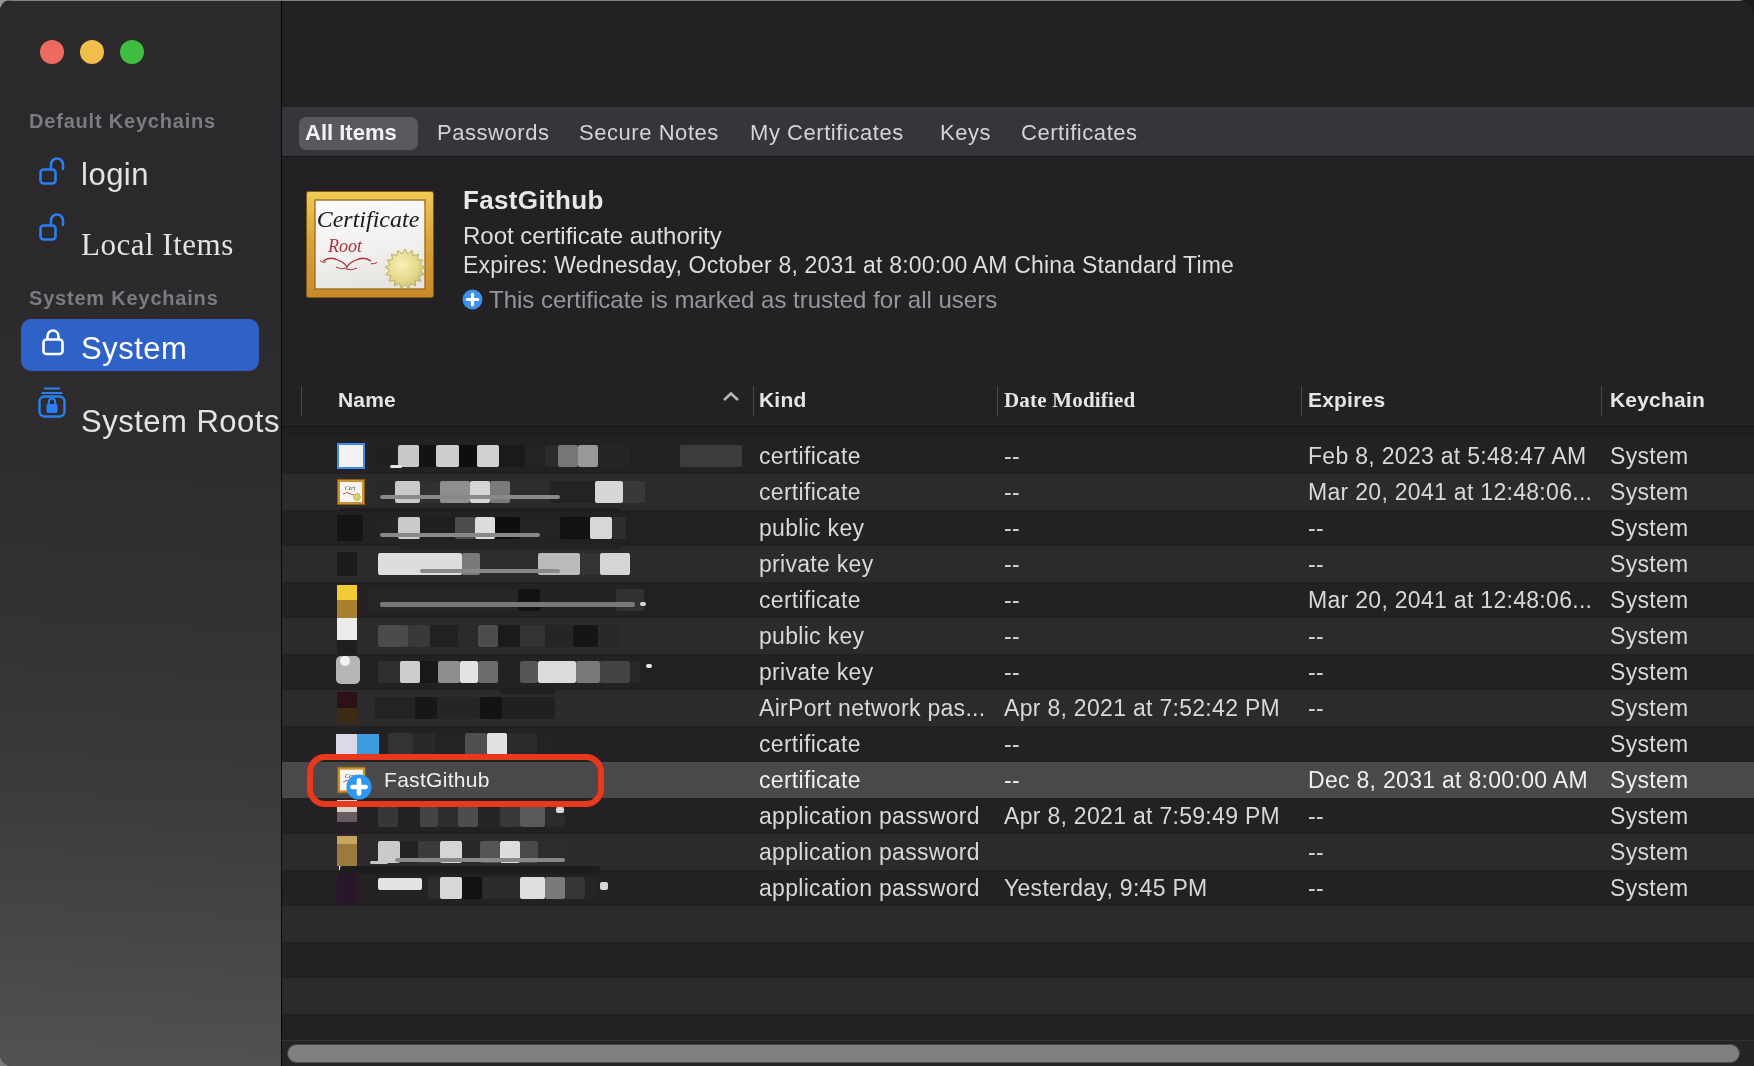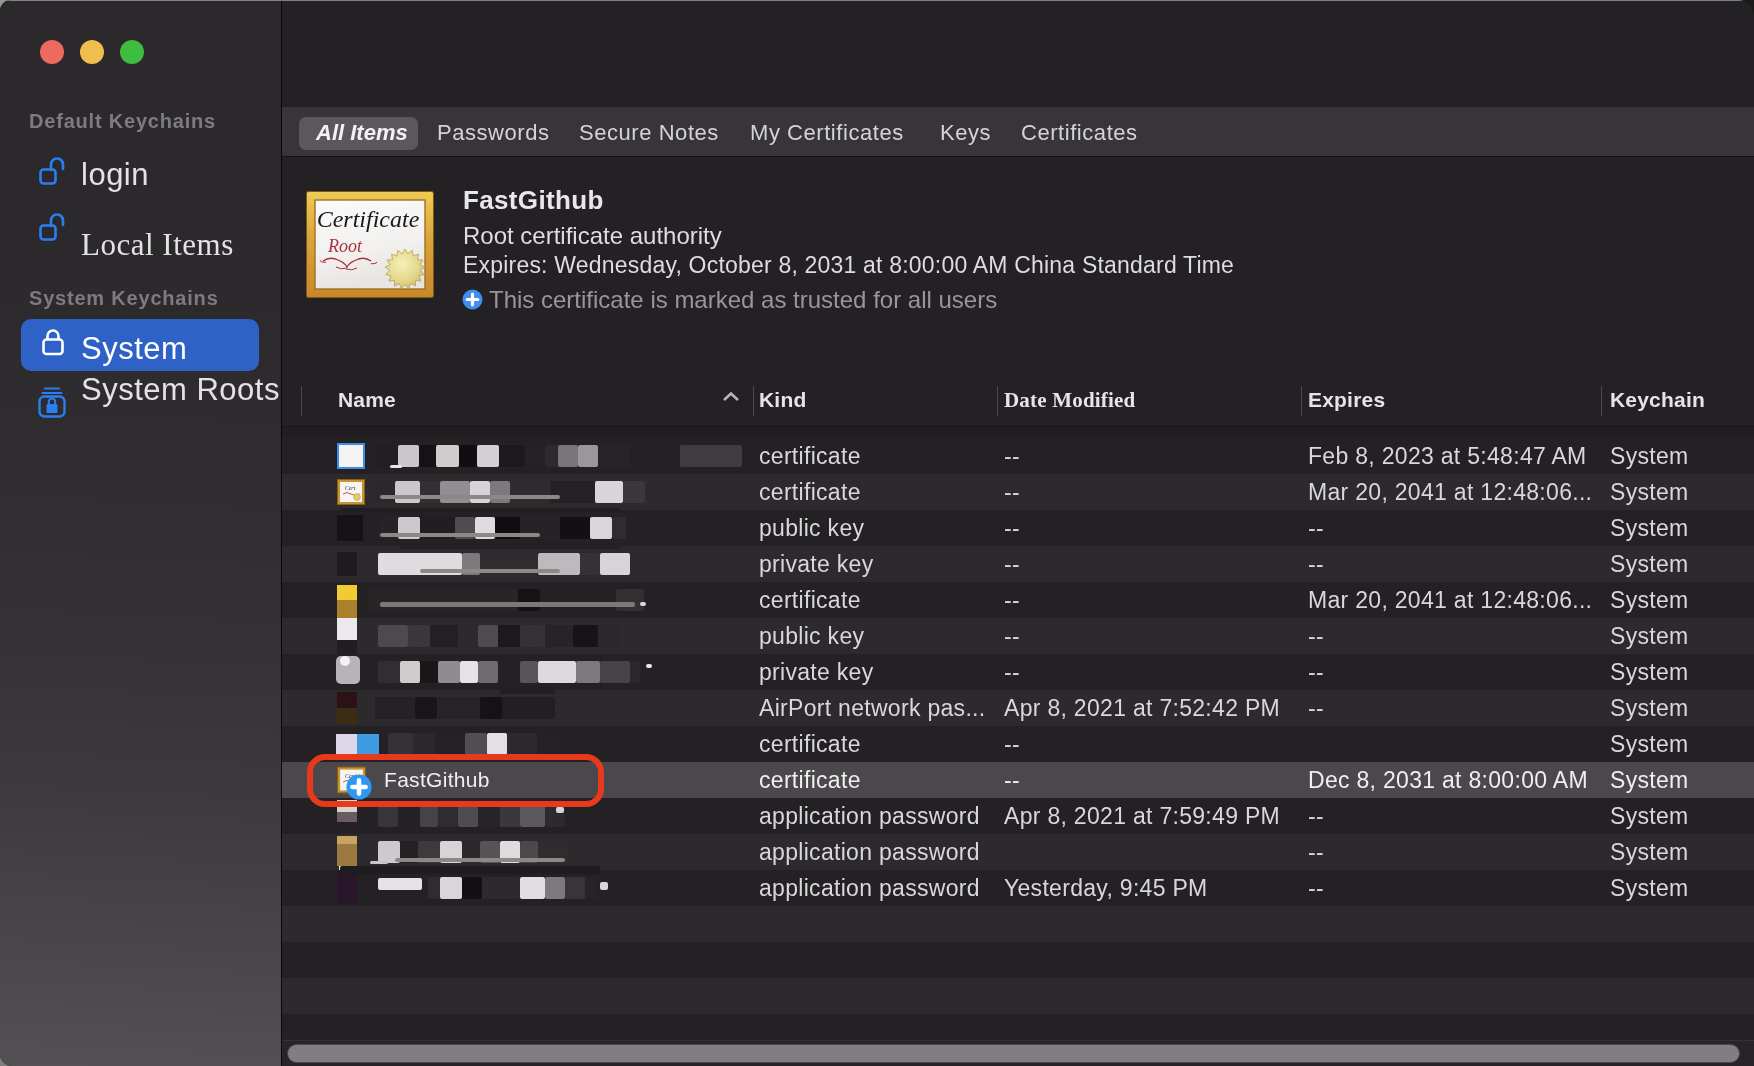--- a/index.html
+++ b/index.html
@@ -45,21 +45,21 @@
 <div class="sidebar">
   <div class="dot" style="left:40px;background:#ed6b5e;"></div>
   <div class="dot" style="left:80px;background:#f1bd4c;"></div>
   <div class="dot" style="left:120px;background:#3ebd41;"></div>
   <div class="shead" style="top:110px;">Default Keychains</div>
   <div class="sitem" style="top:157px;">login</div>
   <div class="sitem" style="top:227px;font-family:Liberation Serif, serif;">Local Items</div>
   <div class="shead" style="top:287px;">System Keychains</div>
   <div class="sel"></div>
   <div class="sitem" style="top:331px;color:#ffffff;">System</div>
-  <div class="sitem" style="top:372px;">System Roots</div>
+  <div class="sitem" style="top:404px;">System Roots</div>
   <svg style="position:absolute;left:39px;top:156px;" width="28" height="30" viewBox="0 0 28 30">
         <rect x="1.5" y="13.5" width="15" height="14" rx="3" fill="none" stroke="#2a7ff2" stroke-width="2.6"></rect>
         <path d="M12 13.5 v-5 a6 6 0 0 1 12 0 v4.5" fill="none" stroke="#2a7ff2" stroke-width="2.6" stroke-linecap="round"></path>
       </svg>
       <svg style="position:absolute;left:39px;top:212px;" width="28" height="30" viewBox="0 0 28 30">
         <rect x="1.5" y="13.5" width="15" height="14" rx="3" fill="none" stroke="#2a7ff2" stroke-width="2.6"></rect>
         <path d="M12 13.5 v-5 a6 6 0 0 1 12 0 v4.5" fill="none" stroke="#2a7ff2" stroke-width="2.6" stroke-linecap="round"></path>
       </svg>
       <svg style="position:absolute;left:41px;top:328px;" width="26" height="28" viewBox="0 0 26 28">
         <rect x="2.5" y="11.5" width="19" height="14.5" rx="3" fill="none" stroke="#ffffff" stroke-width="2.6"></rect>
@@ -70,21 +70,21 @@
         <path d="M4.5 7 h19" stroke="#2a7ff2" stroke-width="2.2" stroke-linecap="round"></path>
         <rect x="1.5" y="10.5" width="25" height="20" rx="5" fill="none" stroke="#2a7ff2" stroke-width="2.4"></rect>
         <rect x="8.5" y="18" width="11" height="9" rx="1.5" fill="#2a7ff2"></rect>
         <path d="M10.8 18 v-2.2 a3.2 3.2 0 0 1 6.4 0 V18" fill="none" stroke="#2a7ff2" stroke-width="2"></path>
       </svg>
 </div>
 <div class="vsep"></div>
 <div class="main">
   <div class="tabbar">
     <div class="pill"></div>
-    <div class="tabsel" style="left:34px;font-style:italic;">All Items</div>
+    <div class="tabsel" style="left:23px;">All Items</div>
     <div class="tab" style="left:155px;">Passwords</div>
     <div class="tab" style="left:297px;">Secure Notes</div>
     <div class="tab" style="left:468px;">My Certificates</div>
     <div class="tab" style="left:658px;">Keys</div>
     <div class="tab" style="left:739px;">Certificates</div>
   </div>
   <div class="content">
     <svg style="position:absolute;left:24px;top:33px;" width="128" height="107" viewBox="0 0 128 107">
           <defs>
             <linearGradient id="gf" x1="0" y1="0" x2="0" y2="1">

